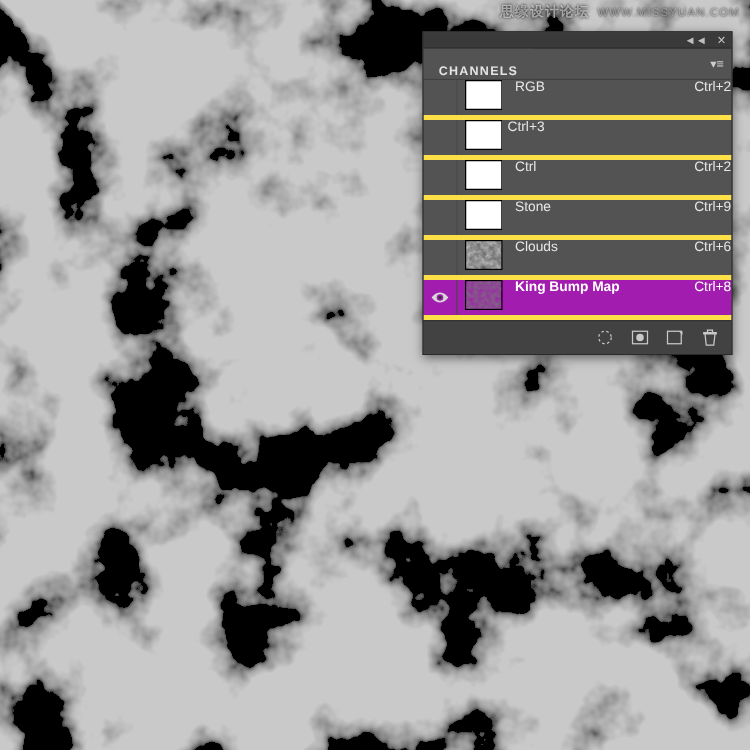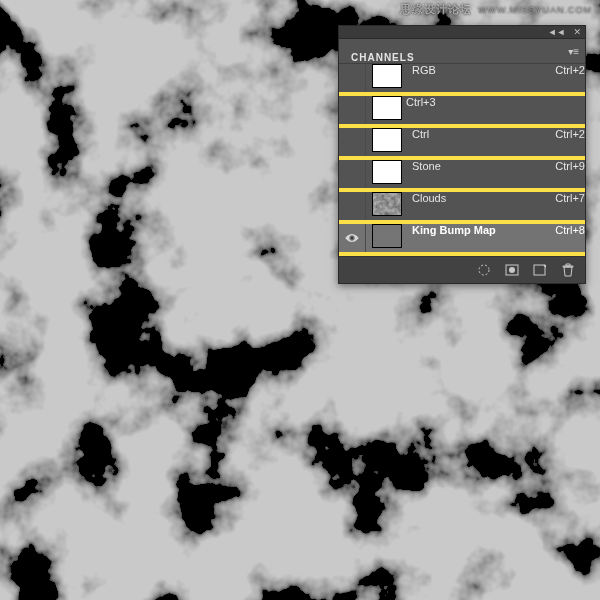--- a/index.html
+++ b/index.html
@@ -16,21 +16,21 @@
   .titlebar .tab{background:#535353;padding:0 12px;height:24px;display:flex;align-items:flex-end;color:#e4e4e4;letter-spacing:1px;font-weight:bold;font-size:10px}
   .titlebar .menu{margin-left:auto;margin-right:6px;color:#cfcfcf;font-size:10px;cursor:pointer}
   .list{background:#535353}
   .row{display:flex;align-items:flex-start;height:28px;border-bottom:4px solid #fde047}
   .vis{width:26px;height:28px;display:flex;align-items:center;justify-content:center;border-right:1px solid #4a4a4a;color:#d8d8d8}
   .vis svg{width:16px;height:12px;display:block}
   .thumb{width:28px;height:22px;margin:0 4px 0 6px;border:1px solid #000;flex:0 0 auto;position:relative}
   .thumb.white{background:#fff}
   .name{flex:1;color:#e6e6e6;padding-left:6px}
   .shortcut{color:#e6e6e6;padding-right:0;white-space:nowrap}
-  .row.sel{background:#737373}
+  .row.sel{background:#a21caf}
   .row.sel .name{color:#fff;font-weight:bold}
   .row.sel .shortcut{color:#fff}
   .footer{height:26px;background:#424242;border-top:1px solid #333;display:flex;align-items:center;justify-content:flex-end;gap:6px;padding:0 6px}
   .footer .spacer{flex:1}
   .fbtn{width:22px;height:18px;display:flex;align-items:center;justify-content:center;color:#c9c9c9;cursor:pointer}
   .fbtn svg{display:block}
 </style>
 </head>
 <body>
 
@@ -109,21 +109,21 @@
         <div class="thumb white"></div>
         <div class="name">Stone</div>
         <div class="shortcut">Ctrl+9</div>
       </div>
       <div class="row">
         <div class="vis"></div>
         <div class="thumb"><svg width="100%" height="100%">
             <rect width="100%" height="100%" filter="url(#tClouds)"></rect>
           </svg></div>
         <div class="name">Clouds</div>
-        <div class="shortcut">Ctrl+7</div>
+        <div class="shortcut">Ctrl+6</div>
       </div>
       <div class="row sel">
         <div class="vis">
           <svg viewBox="0 0 24 16">
             <path d="M12 2C6 2 2 8 2 8s4 6 10 6 10-6 10-6-4-6-10-6zm0 10a4 4 0 110-8 4 4 0 010 8z" fill="#d8d8d8"></path>
             <circle cx="12" cy="8" r="2" fill="#333"></circle>
           </svg>
         </div>
         <div class="thumb"><svg width="100%" height="100%">
             <rect width="100%" height="100%" filter="url(#tKing)"></rect>

